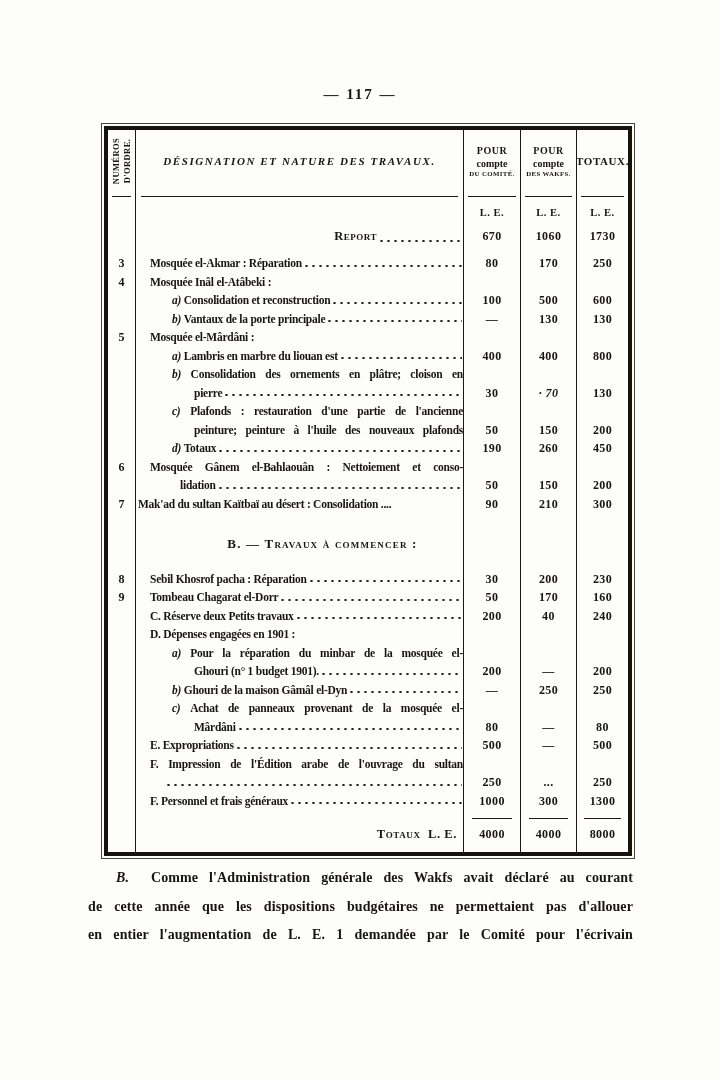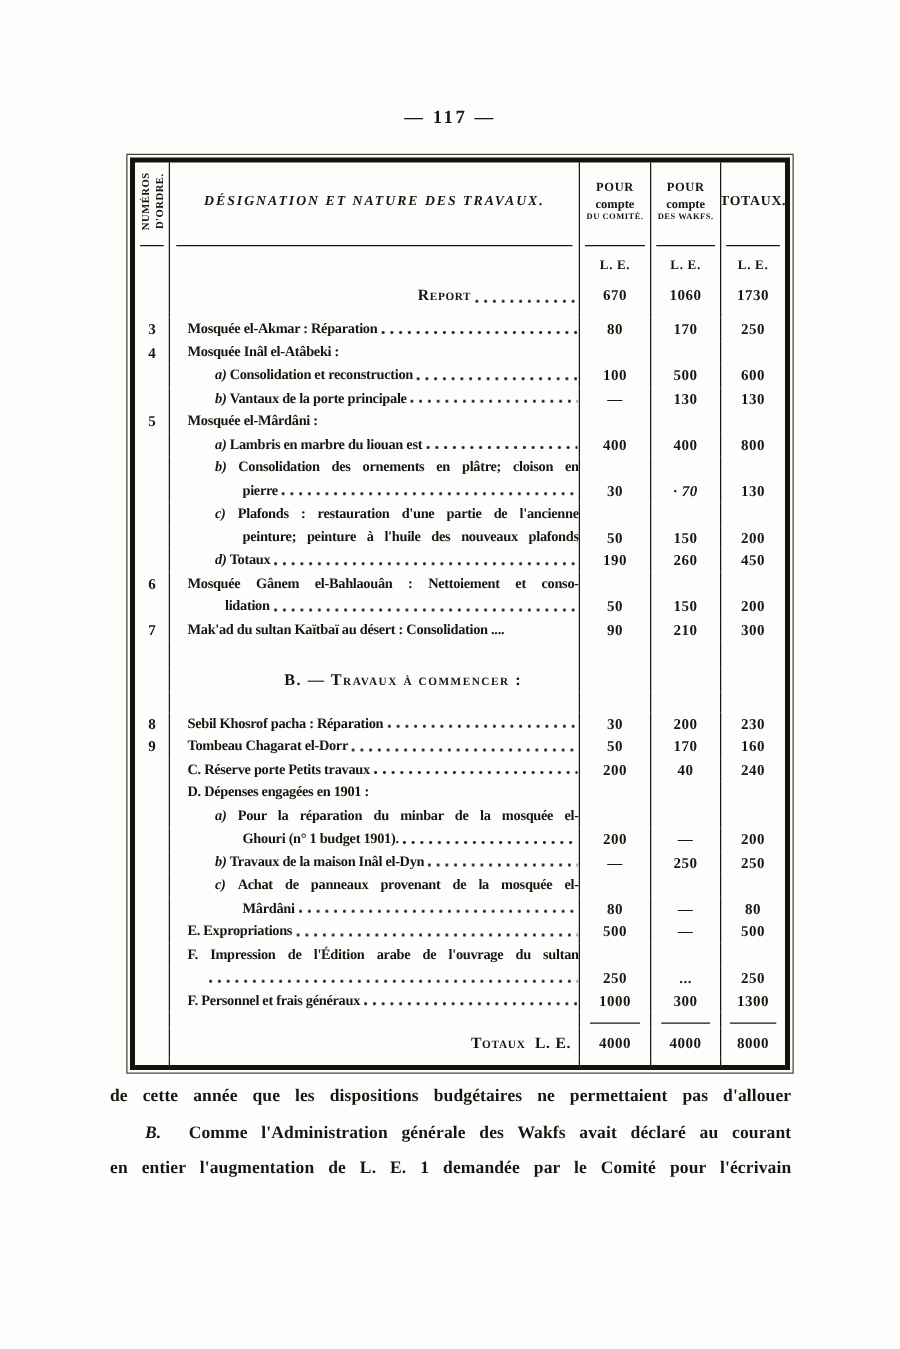--- a/index.html
+++ b/index.html
@@ -176,49 +176,49 @@
       <div style="display: contents;"><div class="cell c-num" style="height: 18.5px; line-height: 18.5px;"></div><div class="cell c-des b-l" style="height: 18.5px; line-height: 18.5px; padding-left: 36px;">
           <span class="pfx">d) </span>
           <span class="lbl">Totaux</span>
           <span class="dots"></span>
         </div><div class="cell c-val b-l" style="height: 18.5px; line-height: 18.5px;">190</div><div class="cell c-val b-l" style="height: 18.5px; line-height: 18.5px;">260</div><div class="cell c-val b-l" style="height: 18.5px; line-height: 18.5px;">450</div></div>
       <div style="display: contents;"><div class="cell c-num" style="height: 18.5px; line-height: 18.5px;">6</div><div class="cell c-des b-l block" style="height: 18.5px; line-height: 18.5px; padding-left: 14px;"><span>Mosquée Gânem el-Bahlaouân : Nettoiement et conso-</span></div><div class="cell c-val b-l" style="height: 18.5px; line-height: 18.5px;"></div><div class="cell c-val b-l" style="height: 18.5px; line-height: 18.5px;"></div><div class="cell c-val b-l" style="height: 18.5px; line-height: 18.5px;"></div></div>
       <div style="display: contents;"><div class="cell c-num" style="height: 18.5px; line-height: 18.5px;"></div><div class="cell c-des b-l" style="height: 18.5px; line-height: 18.5px; padding-left: 44px;">
           <span class="lbl">lidation</span>
           <span class="dots"></span>
         </div><div class="cell c-val b-l" style="height: 18.5px; line-height: 18.5px;">50</div><div class="cell c-val b-l" style="height: 18.5px; line-height: 18.5px;">150</div><div class="cell c-val b-l" style="height: 18.5px; line-height: 18.5px;">200</div></div>
-      <div style="display: contents;"><div class="cell c-num" style="height: 18.5px; line-height: 18.5px;">7</div><div class="cell c-des b-l" style="height: 18.5px; line-height: 18.5px; padding-left: 14px;">
+      <div style="display: contents;"><div class="cell c-num" style="height: 18.5px; line-height: 18.5px;">7</div><div class="cell c-des b-l" style="height: 18.5px; line-height: 18.5px; padding-left: 2px;">
           <span class="lbl">Mak'ad du sultan Kaïtbaï au désert : Consolidation ....</span>
         </div><div class="cell c-val b-l" style="height: 18.5px; line-height: 18.5px;">90</div><div class="cell c-val b-l" style="height: 18.5px; line-height: 18.5px;">210</div><div class="cell c-val b-l" style="height: 18.5px; line-height: 18.5px;">300</div></div>
       <div style="display: contents;"><div class="cell c-num" style="height: 22px; line-height: 22px;"></div><div class="cell c-des b-l" style="height: 22px; line-height: 22px;"></div><div class="cell c-val b-l" style="height: 22px; line-height: 22px;"></div><div class="cell c-val b-l" style="height: 22px; line-height: 22px;"></div><div class="cell c-val b-l" style="height: 22px; line-height: 22px;"></div></div>
       <div style="display: contents;"><div class="cell c-num" style="height: 18.5px; line-height: 18.5px;"></div><div class="cell c-des b-l section-cell" style="height: 18.5px; line-height: 18.5px;">B. — Travaux à commencer :</div><div class="cell c-val b-l" style="height: 18.5px; line-height: 18.5px;"></div><div class="cell c-val b-l" style="height: 18.5px; line-height: 18.5px;"></div><div class="cell c-val b-l" style="height: 18.5px; line-height: 18.5px;"></div></div>
       <div style="display: contents;"><div class="cell c-num" style="height: 16px; line-height: 16px;"></div><div class="cell c-des b-l" style="height: 16px; line-height: 16px;"></div><div class="cell c-val b-l" style="height: 16px; line-height: 16px;"></div><div class="cell c-val b-l" style="height: 16px; line-height: 16px;"></div><div class="cell c-val b-l" style="height: 16px; line-height: 16px;"></div></div>
       <div style="display: contents;"><div class="cell c-num" style="height: 18.5px; line-height: 18.5px;">8</div><div class="cell c-des b-l" style="height: 18.5px; line-height: 18.5px; padding-left: 14px;">
           <span class="lbl">Sebil Khosrof pacha : Réparation</span>
           <span class="dots"></span>
         </div><div class="cell c-val b-l" style="height: 18.5px; line-height: 18.5px;">30</div><div class="cell c-val b-l" style="height: 18.5px; line-height: 18.5px;">200</div><div class="cell c-val b-l" style="height: 18.5px; line-height: 18.5px;">230</div></div>
       <div style="display: contents;"><div class="cell c-num" style="height: 18.5px; line-height: 18.5px;">9</div><div class="cell c-des b-l" style="height: 18.5px; line-height: 18.5px; padding-left: 14px;">
           <span class="lbl">Tombeau Chagarat el-Dorr</span>
           <span class="dots"></span>
         </div><div class="cell c-val b-l" style="height: 18.5px; line-height: 18.5px;">50</div><div class="cell c-val b-l" style="height: 18.5px; line-height: 18.5px;">170</div><div class="cell c-val b-l" style="height: 18.5px; line-height: 18.5px;">160</div></div>
       <div style="display: contents;"><div class="cell c-num" style="height: 18.5px; line-height: 18.5px;"></div><div class="cell c-des b-l" style="height: 18.5px; line-height: 18.5px; padding-left: 14px;">
-          <span class="lbl">C. Réserve porte Petits travaux</span>
+          <span class="lbl">C. Réserve deux Petits travaux</span>
           <span class="dots"></span>
         </div><div class="cell c-val b-l" style="height: 18.5px; line-height: 18.5px;">200</div><div class="cell c-val b-l" style="height: 18.5px; line-height: 18.5px;">40</div><div class="cell c-val b-l" style="height: 18.5px; line-height: 18.5px;">240</div></div>
       <div style="display: contents;"><div class="cell c-num" style="height: 18.5px; line-height: 18.5px;"></div><div class="cell c-des b-l" style="height: 18.5px; line-height: 18.5px; padding-left: 14px;">
           <span class="lbl">D. Dépenses engagées en 1901 :</span>
         </div><div class="cell c-val b-l" style="height: 18.5px; line-height: 18.5px;"></div><div class="cell c-val b-l" style="height: 18.5px; line-height: 18.5px;"></div><div class="cell c-val b-l" style="height: 18.5px; line-height: 18.5px;"></div></div>
       <div style="display: contents;"><div class="cell c-num" style="height: 18.5px; line-height: 18.5px;"></div><div class="cell c-des b-l block" style="height: 18.5px; line-height: 18.5px; padding-left: 36px;"><span class="pfx">a) </span><span>Pour la réparation du minbar de la mosquée el-</span></div><div class="cell c-val b-l" style="height: 18.5px; line-height: 18.5px;"></div><div class="cell c-val b-l" style="height: 18.5px; line-height: 18.5px;"></div><div class="cell c-val b-l" style="height: 18.5px; line-height: 18.5px;"></div></div>
       <div style="display: contents;"><div class="cell c-num" style="height: 18.5px; line-height: 18.5px;"></div><div class="cell c-des b-l" style="height: 18.5px; line-height: 18.5px; padding-left: 58px;">
           <span class="lbl">Ghouri (n° 1 budget 1901).</span>
           <span class="dots"></span>
         </div><div class="cell c-val b-l" style="height: 18.5px; line-height: 18.5px;">200</div><div class="cell c-val b-l" style="height: 18.5px; line-height: 18.5px;">—</div><div class="cell c-val b-l" style="height: 18.5px; line-height: 18.5px;">200</div></div>
       <div style="display: contents;"><div class="cell c-num" style="height: 18.5px; line-height: 18.5px;"></div><div class="cell c-des b-l" style="height: 18.5px; line-height: 18.5px; padding-left: 36px;">
           <span class="pfx">b) </span>
-          <span class="lbl">Travaux de la maison Inâl el-Dyn</span>
+          <span class="lbl">Ghouri de la maison Gâmâl el-Dyn</span>
           <span class="dots"></span>
         </div><div class="cell c-val b-l" style="height: 18.5px; line-height: 18.5px;">—</div><div class="cell c-val b-l" style="height: 18.5px; line-height: 18.5px;">250</div><div class="cell c-val b-l" style="height: 18.5px; line-height: 18.5px;">250</div></div>
       <div style="display: contents;"><div class="cell c-num" style="height: 18.5px; line-height: 18.5px;"></div><div class="cell c-des b-l block" style="height: 18.5px; line-height: 18.5px; padding-left: 36px;"><span class="pfx">c) </span><span>Achat de panneaux provenant de la mosquée el-</span></div><div class="cell c-val b-l" style="height: 18.5px; line-height: 18.5px;"></div><div class="cell c-val b-l" style="height: 18.5px; line-height: 18.5px;"></div><div class="cell c-val b-l" style="height: 18.5px; line-height: 18.5px;"></div></div>
       <div style="display: contents;"><div class="cell c-num" style="height: 18.5px; line-height: 18.5px;"></div><div class="cell c-des b-l" style="height: 18.5px; line-height: 18.5px; padding-left: 58px;">
           <span class="lbl">Mârdâni</span>
           <span class="dots"></span>
         </div><div class="cell c-val b-l" style="height: 18.5px; line-height: 18.5px;">80</div><div class="cell c-val b-l" style="height: 18.5px; line-height: 18.5px;">—</div><div class="cell c-val b-l" style="height: 18.5px; line-height: 18.5px;">80</div></div>
       <div style="display: contents;"><div class="cell c-num" style="height: 18.5px; line-height: 18.5px;"></div><div class="cell c-des b-l" style="height: 18.5px; line-height: 18.5px; padding-left: 14px;">
           <span class="lbl">E. Expropriations</span>
           <span class="dots"></span>
@@ -240,16 +240,16 @@
         </div></div>
       <div style="display: contents;"><div class="cell c-num" style="height: 24px; line-height: 24px;"></div><div class="cell c-des b-l totals-cell" style="height: 24px; line-height: 24px;">
           <span class="sc">Totaux</span>
           <span class="cur">  L. E.</span>
         </div><div class="cell c-val b-l" style="height: 24px; line-height: 24px;">4000</div><div class="cell c-val b-l" style="height: 24px; line-height: 24px;">4000</div><div class="cell c-val b-l" style="height: 24px; line-height: 24px;">8000</div></div>
       <div style="display: contents;"><div class="cell c-num" style="height: 6px; line-height: 6px;"></div><div class="cell c-des b-l" style="height: 6px; line-height: 6px;"></div><div class="cell c-val b-l" style="height: 6px; line-height: 6px;"></div><div class="cell c-val b-l" style="height: 6px; line-height: 6px;"></div><div class="cell c-val b-l" style="height: 6px; line-height: 6px;"></div></div>
     </div>
 </div>
 
 <div class="para" id="para">
+    <div class="pline pindent"><span class="plead">B.  </span>Comme l'Administration générale des Wakfs avait déclaré au courant</div>
     <div class="pline">de cette année que les dispositions budgétaires ne permettaient pas d'allouer</div>
-    <div class="pline pindent"><span class="plead">B.  </span>Comme l'Administration générale des Wakfs avait déclaré au courant</div>
     <div class="pline">en entier l'augmentation de L. E. 1 demandée par le Comité pour l'écrivain</div>
   </div>
 
 </body></html>

